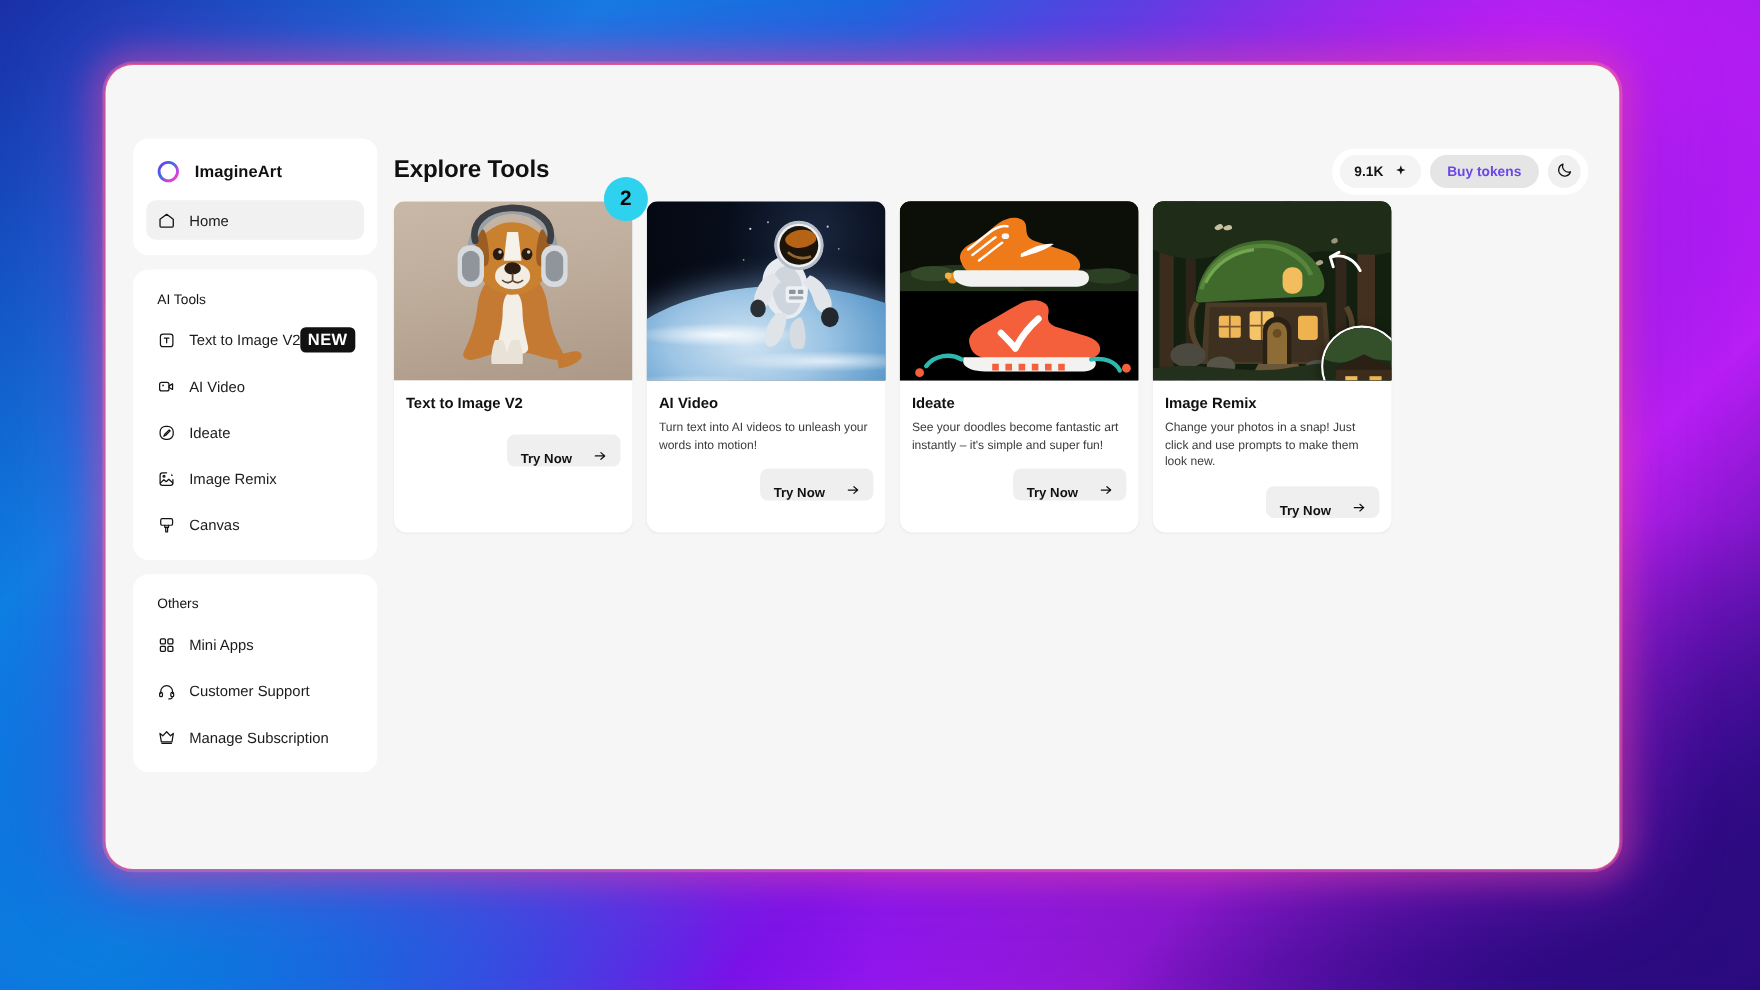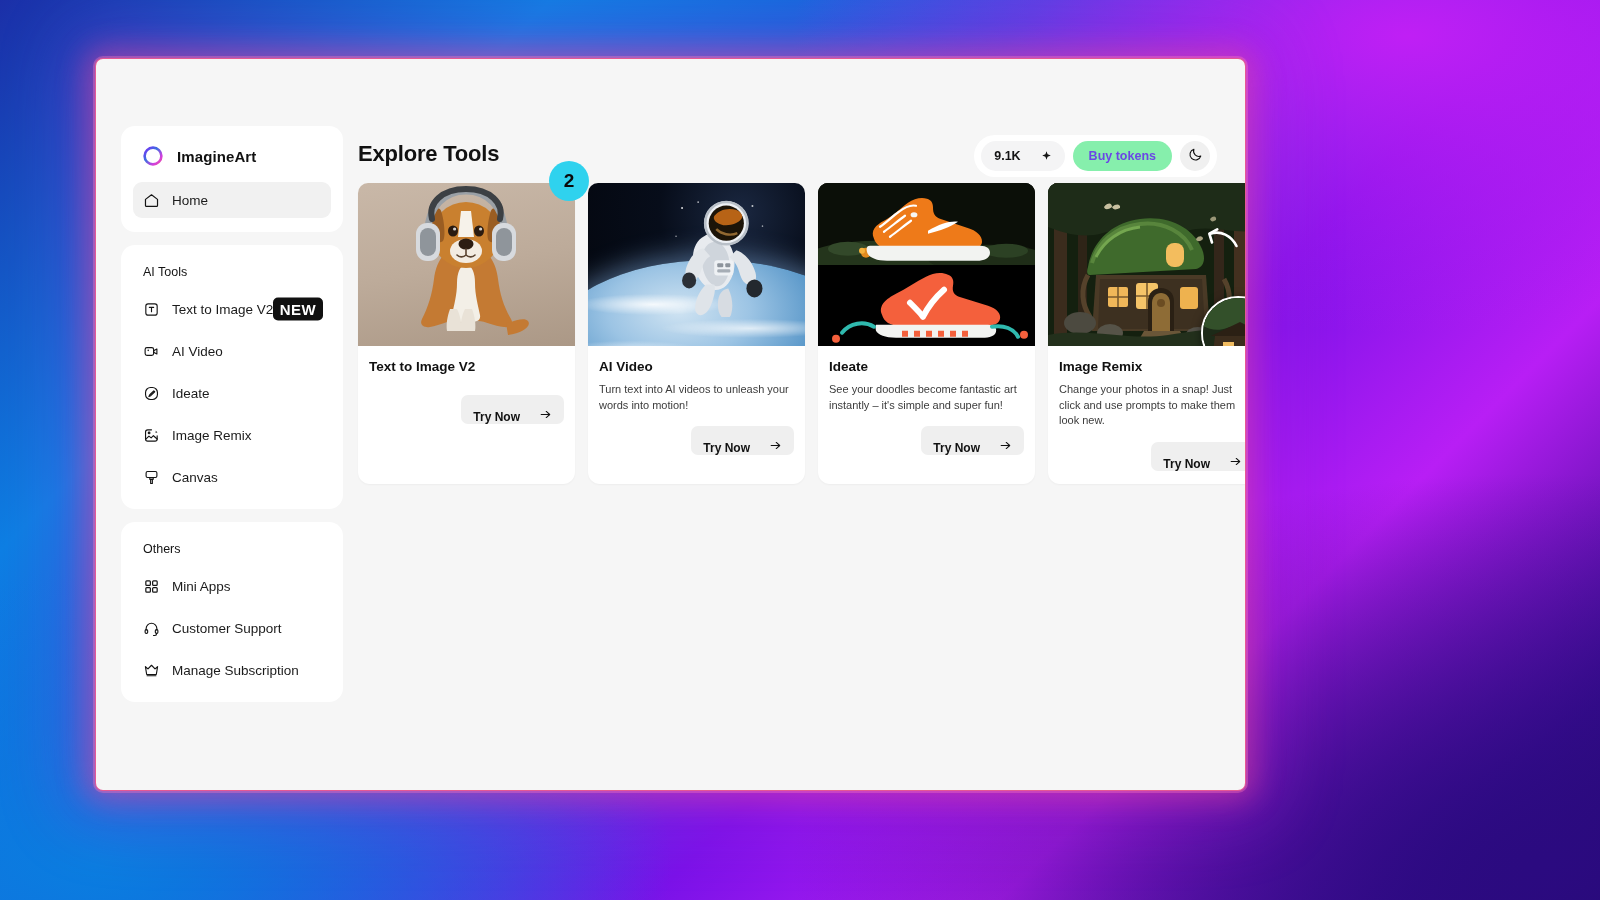--- a/index.html
+++ b/index.html
@@ -12,23 +12,23 @@
       radial-gradient(ellipse 70% 60% at 88% 4%, #c01ff5 0%, rgba(192,31,245,0) 55%),
       radial-gradient(ellipse 60% 55% at 6% 96%, #0a7ee0 0%, rgba(10,126,224,0) 60%),
       radial-gradient(ellipse 75% 70% at 96% 96%, #2b0a80 0%, rgba(43,10,128,0) 62%),
       linear-gradient(135deg, #1b2fa8 0%, #0d7fe3 22%, #1b55d8 42%, #7a12e8 62%, #b81ef5 76%, #3c0c93 92%, #1d0a63 100%);
     position: relative;
   }
 
   
   #app-window {
     position: absolute; left: 95px; top: 58px;
-    width: 1151px; height: 733px;
+    width: 1378px; height: 733px;
     background: #f6f6f6;
-    border-radius: 8px;
+    border-radius: 26px;
     border: 1.5px solid rgba(226,60,130,.85);
     box-shadow:
       0 0 0 2px rgba(255,120,190,.35),
       0 0 28px 10px rgba(236,72,153,.45),
       0 0 70px 26px rgba(180,40,220,.30);
     overflow: hidden;
   }
 
   
   #sidebar {
@@ -72,28 +72,28 @@
     font-size: 22px; font-weight: 700; color: #111; letter-spacing: -.2px;
   }
 
   
   #header-actions {
     position: absolute; right: 28px; top: 76px;
     display: flex; align-items: center; gap: 8px;
     background: #fff; border-radius: 26px; padding: 6px 7px;
   }
   #token-chip {
-    display: flex; align-items: center; gap: 20px;
+    display: flex; align-items: center; gap: 10px;
     background: #f4f4f5; border-radius: 18px;
     height: 30px; padding: 0 13px;
     font-size: 12.5px; font-weight: 700; color: #141414;
   }
   #token-chip .spark { font-size: 11px; }
   #buy-tokens {
-    background: #86efac; color: #6b46e5;
+    background: #e5e5e5; color: #6b46e5;
     border: none; border-radius: 18px; height: 30px; padding: 0 16px;
     font-size: 12.5px; font-weight: 700; cursor: pointer;
     font-family: inherit;
   }
   #theme-toggle {
     width: 30px; height: 30px; border-radius: 50%;
     background: #f0f0f0; border: none; cursor: pointer;
     display: flex; align-items: center; justify-content: center;
   }
 

